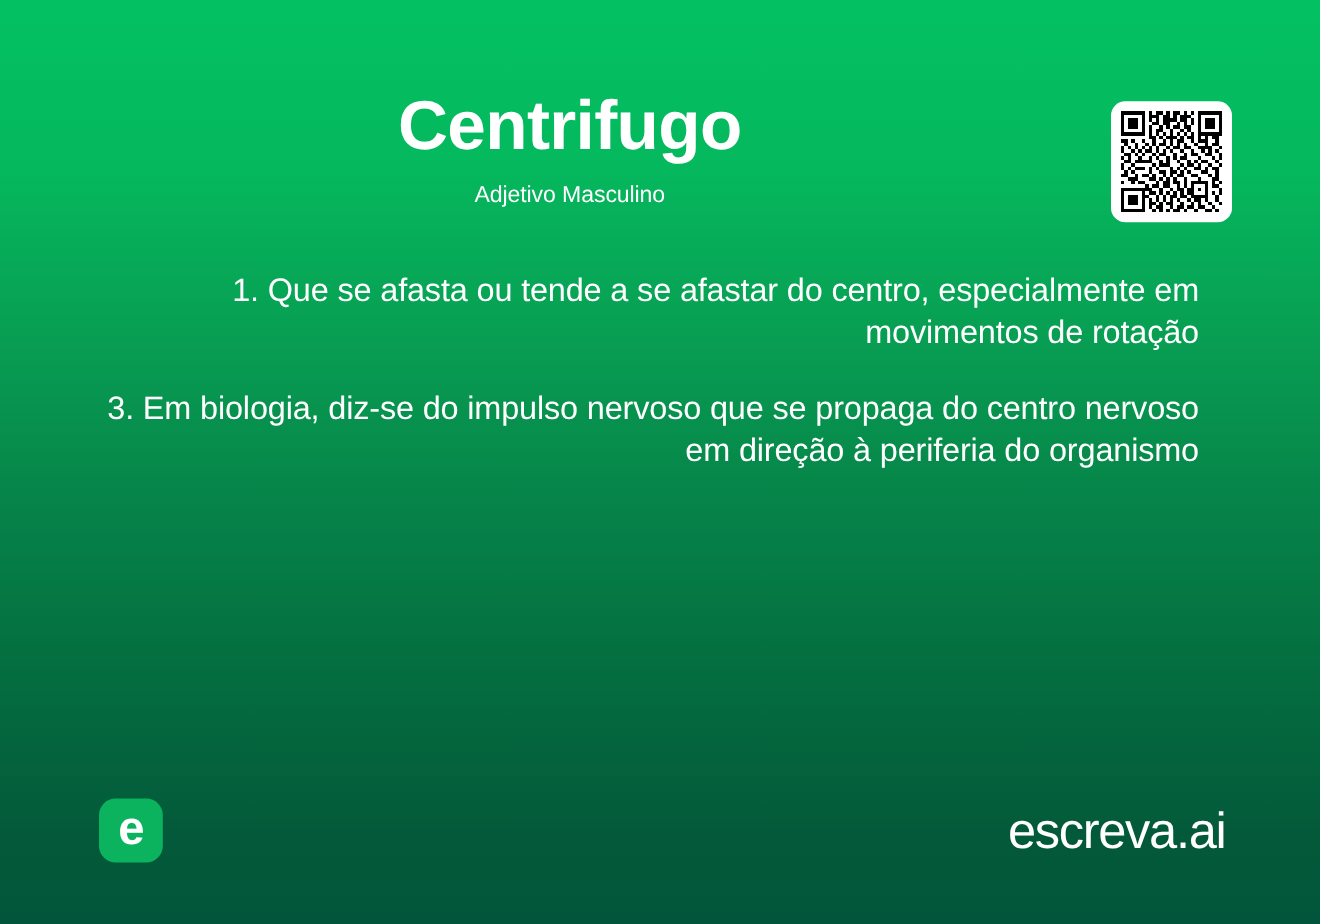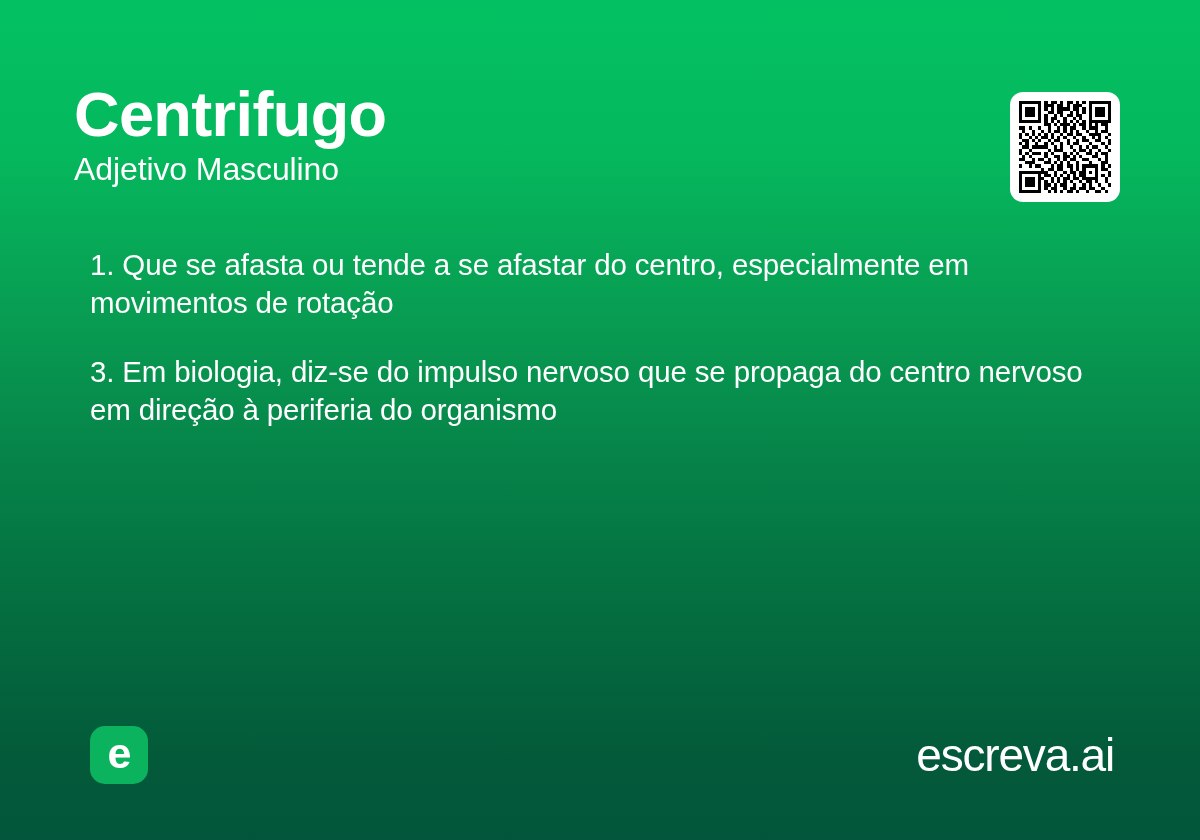--- a/index.html
+++ b/index.html
@@ -23,35 +23,36 @@
         #068449 54%,
         #046c3f 74%,
         #035a3a 90%,
         #02553a 100%);
     box-sizing: border-box;
   }
 
   
   .header {
     position: absolute;
-    left: 74px;
+    left: 88px;
     top: 82px;
     width: 860px;
+    text-align: center;
   }
   .word-title {
     margin: 0;
     font-size: 63px;
     line-height: 1.02;
     font-weight: 700;
     letter-spacing: -0.6px;
     color: #ffffff;
   }
   .word-subtitle {
-    margin: 6px 0 0 0;
-    font-size: 32px;
+    margin: 20px 0 0 0;
+    font-size: 21px;
     line-height: 1.1;
     font-weight: 500;
     letter-spacing: -0.1px;
     color: #ffffff;
   }
 
   
   .qr-wrap {
     position: absolute;
     right: 80px;
@@ -77,20 +78,21 @@
     top: 246px;
     width: 1000px;
   }
   .definition {
     margin: 0 0 31px 0;
     font-size: 29.5px;
     line-height: 38px;
     font-weight: 400;
     letter-spacing: -0.15px;
     color: #ffffff;
+    text-align: right;
   }
   .definition:last-child { margin-bottom: 0; }
 
   
   .footer {
     position: absolute;
     left: 90px;
     right: 86px;
     bottom: 56px;
     height: 58px;

